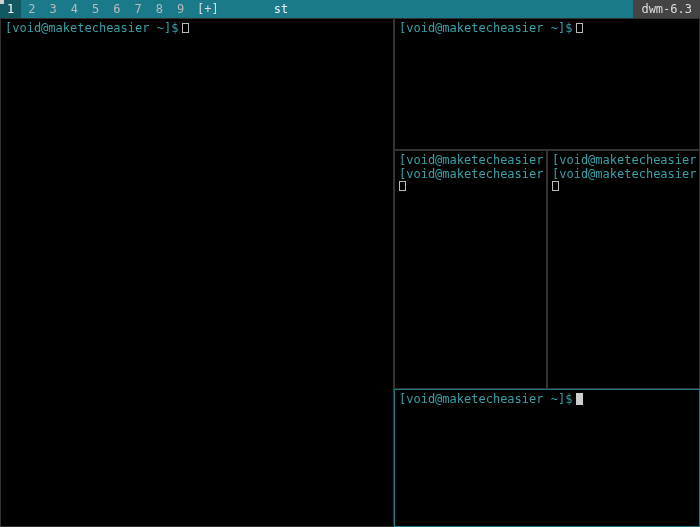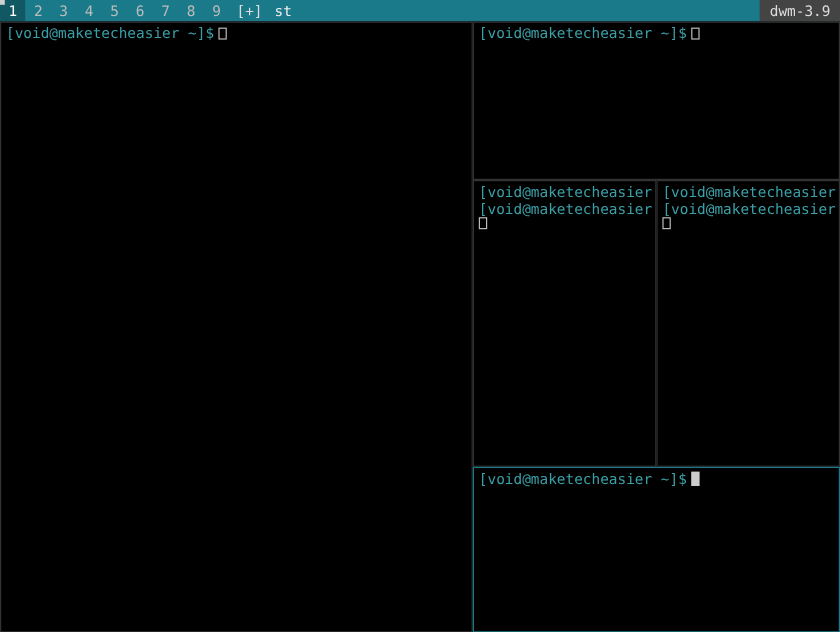--- a/index.html
+++ b/index.html
@@ -39,20 +39,21 @@
     }
     .layout-symbol {
       padding: 0 6px;
       color: #ddd;
       cursor: pointer;
     }
     .title {
       padding: 0 4px;
       color: #eee;
       flex: 1;
+      margin-left: 45px;
     }
     .wm-version {
       background: #444;
       color: #ddd;
       padding: 0 8px;
       height: 18px;
       line-height: 18px;
     }
     .workspace {
       position: relative;
@@ -96,21 +97,21 @@
   <span class="tag">2</span>
   <span class="tag">3</span>
   <span class="tag">4</span>
   <span class="tag">5</span>
   <span class="tag">6</span>
   <span class="tag">7</span>
   <span class="tag">8</span>
   <span class="tag">9</span>
   <span class="layout-symbol">[+]</span>
   <span class="title">st</span>
-  <span class="wm-version">dwm-3.9</span>
+  <span class="wm-version">dwm-6.3</span>
 </div>
 
 <div class="workspace">
 
   <div class="win" style="left:0;top:0;width:394px;height:509px;">
     <div class="prompt-line">
       <span class="prompt">[void@maketecheasier ~]$</span>
       <span class="cursor-box"></span>
     </div>
   </div>

